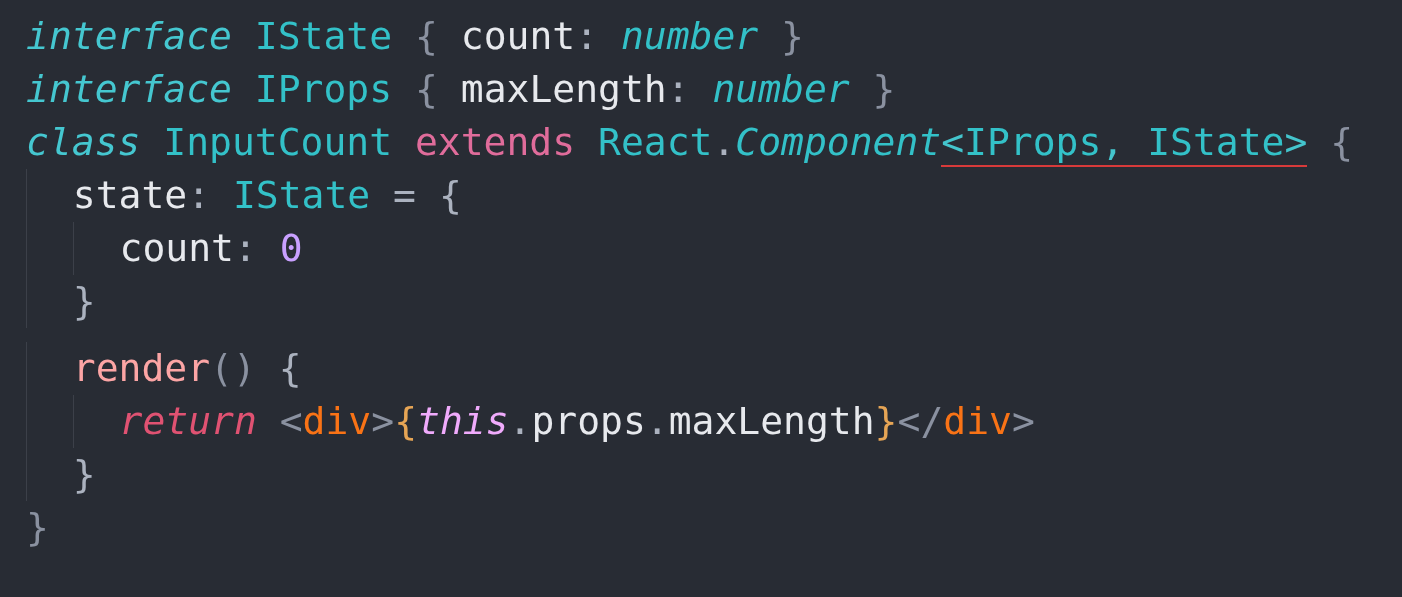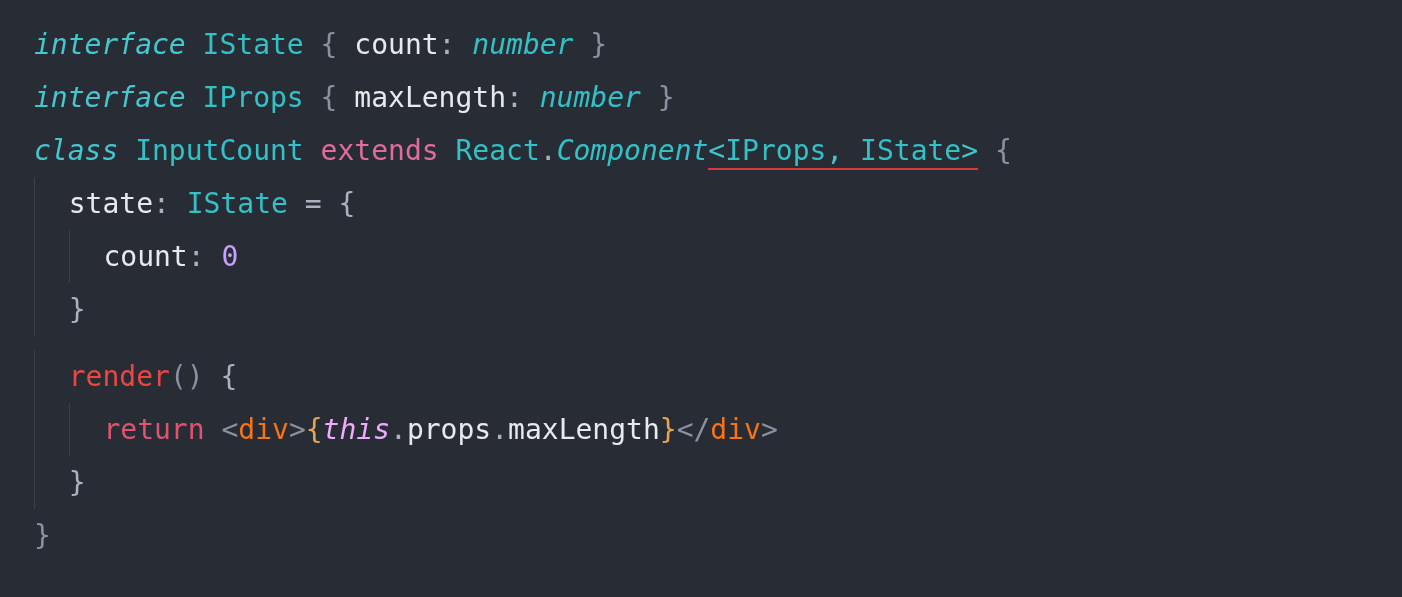--- a/index.html
+++ b/index.html
@@ -4,38 +4,38 @@
 <style>
   html, body {
     margin: 0;
     padding: 0;
     width: 1402px;
     height: 597px;
     background: #282c34;
     overflow: hidden;
   }
   pre.code {
-    margin: 16px;
+    margin: 8px;
     padding: 2px 18px 8px 18px;
     font-family: "Menlo", "Consolas", "DejaVu Sans Mono", monospace;
-    font-size: 28px;
+    font-size: 38px;
     line-height: 53px;
     color: #abb2bf;
     white-space: pre;
   }
   .kw      { color: #45c7d0; font-style: italic; }   
   .kw2     { color: #e06c9b; }   
   .type    { color: #33c1c8; }                        
   .typei   { color: #33c1c8; font-style: italic; }   
   .ident   { color: #e7e9ed; }                        
   .punc    { color: #abb2bf; }                        
   .pale    { color: #8a91a0; }                        
-  .fn      { color: #ef4444; }                        
+  .fn      { color: #fca5a5; }                        
   .num     { color: #c9a0ff; }                        
-  .ret     { color: #e05272; }                        
+  .ret     { color: #e05272; font-style: italic; }                        
   .tagang  { color: #8a91a0; }                        
   .tagname { color: #f97316; }                        
   .jsxcurl { color: #e6a555; }                        
   .this    { color: #f0abfc; font-style: italic; }   
   .genang  { color: #44c5cd; }                        
   .uline   { border-bottom: 2px solid #d83a3a; padding-bottom: 1px; }
   .indent-guide {
     display: inline-block;
     width: 0;
     border-left: 1px solid #3c4049;

